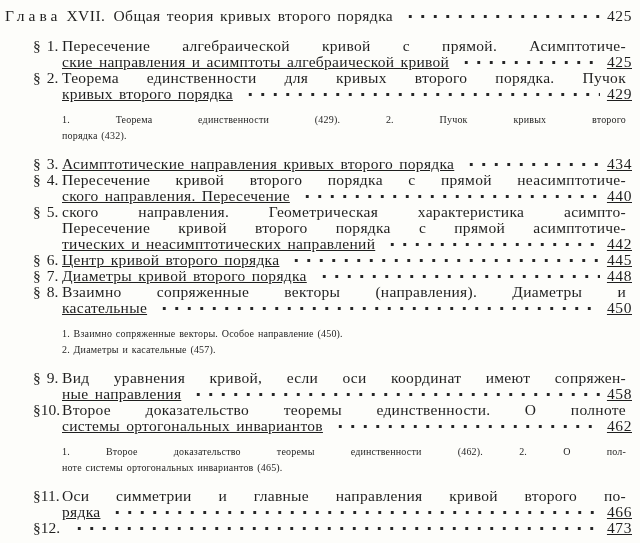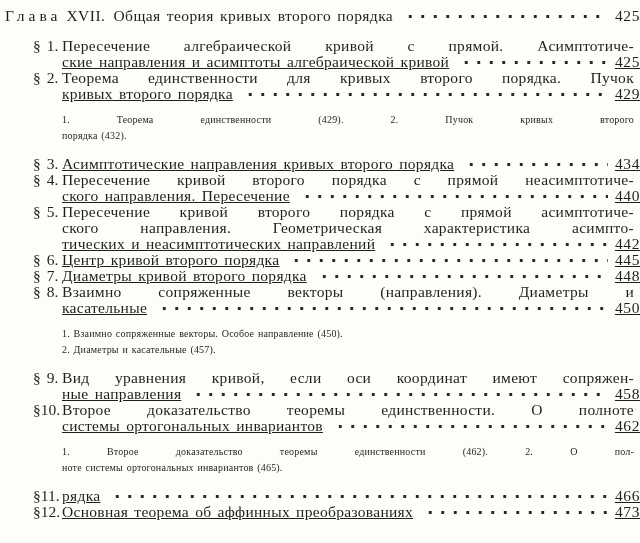--- a/index.html
+++ b/index.html
@@ -5,21 +5,21 @@
   html, body { margin: 0; padding: 0; }
   body {
     width: 640px; height: 543px;
     background: #fdfdfa;
     color: #1f1f1f;
     font-family: "Liberation Serif", "DejaVu Serif", serif;
   }
   .page {
     box-sizing: border-box;
     width: 640px; height: 543px;
-    padding: 7px 0 0 4px;
+    padding: 7px 8px 0 4px;
     overflow: hidden;
   }
   .chapter {
     display: flex; align-items: baseline;
     font-size: 15.5px; line-height: 17px;
     white-space: nowrap;
     margin-bottom: 14px;
     padding-left: 1px;
   }
   .ch-word { letter-spacing: 4px; margin-right: 5px; }
@@ -108,22 +108,22 @@
     <div class="line just">Пересечение кривой второго порядка с прямой неасимптотиче-</div>
     <div class="tail">
       <span class="t">ского направления. Пересечение</span>
       <span class="dots"></span>
       <span class="pnum">440</span>
     </div>
   </div>
 
   <div class="entry">
     <span class="label">§ 5.</span>
+    <div class="line just">ского направления. Геометрическая характеристика асимпто-</div>
     <div class="line just">Пересечение кривой второго порядка с прямой асимптотиче-</div>
-    <div class="line just">ского направления. Геометрическая характеристика асимпто-</div>
     <div class="tail">
       <span class="t">тических и неасимптотических направлений</span>
       <span class="dots"></span>
       <span class="pnum">442</span>
     </div>
   </div>
 
   <div class="entry">
     <span class="label">§ 6.</span>
     <div class="tail">
@@ -177,29 +177,29 @@
     </div>
   </div>
 
   <div class="note">
     <div class="line just">1. Второе доказательство теоремы единственности (462). 2. О пол-</div>
     <div class="line">ноте системы ортогональных инвариантов (465).</div>
   </div>
 
   <div class="entry">
     <span class="label">§11.</span>
+    <div class="line just">Оси симметрии и главные направления кривой второго по-</div>
     <div class="tail">
       <span class="t">рядка</span>
       <span class="dots"></span>
       <span class="pnum">466</span>
     </div>
   </div>
 
   <div class="entry">
     <span class="label">§12.</span>
     <div class="tail">
-      <span class="t">Основная теорема об аффинных преобразованиях</span>
       <span class="dots"></span>
       <span class="pnum">473</span>
     </div>
   </div>
 
 </div>
 
 </body></html>

